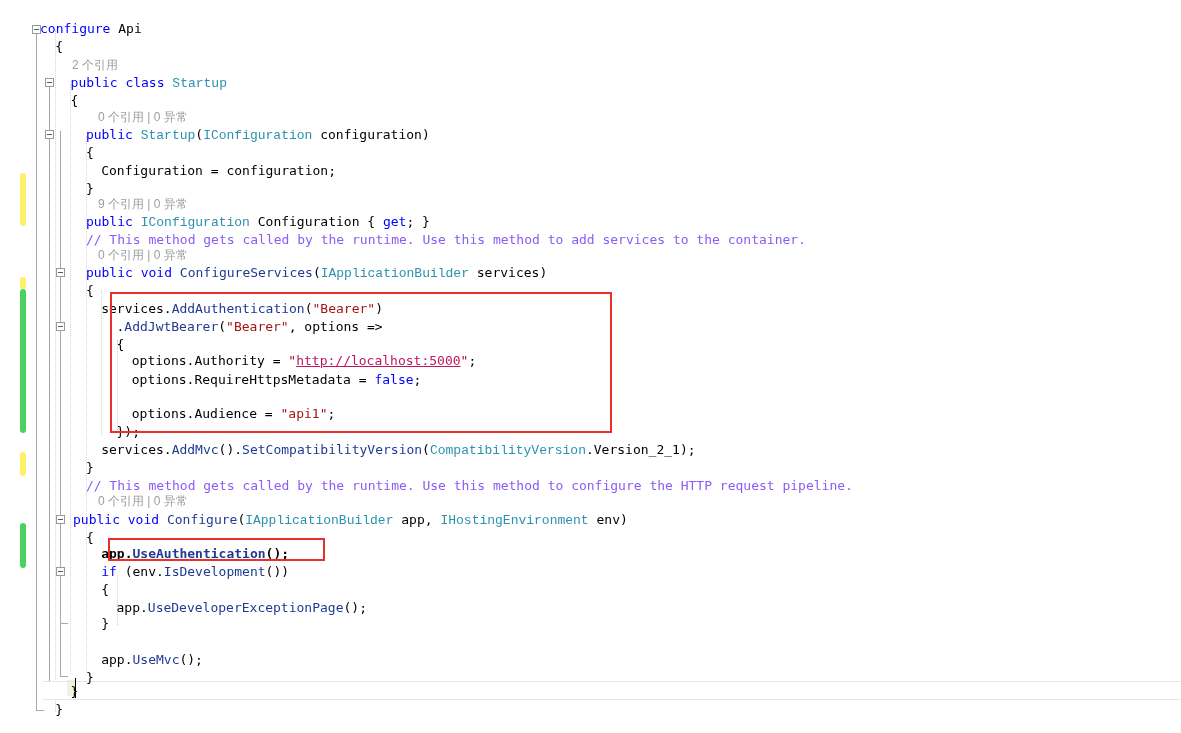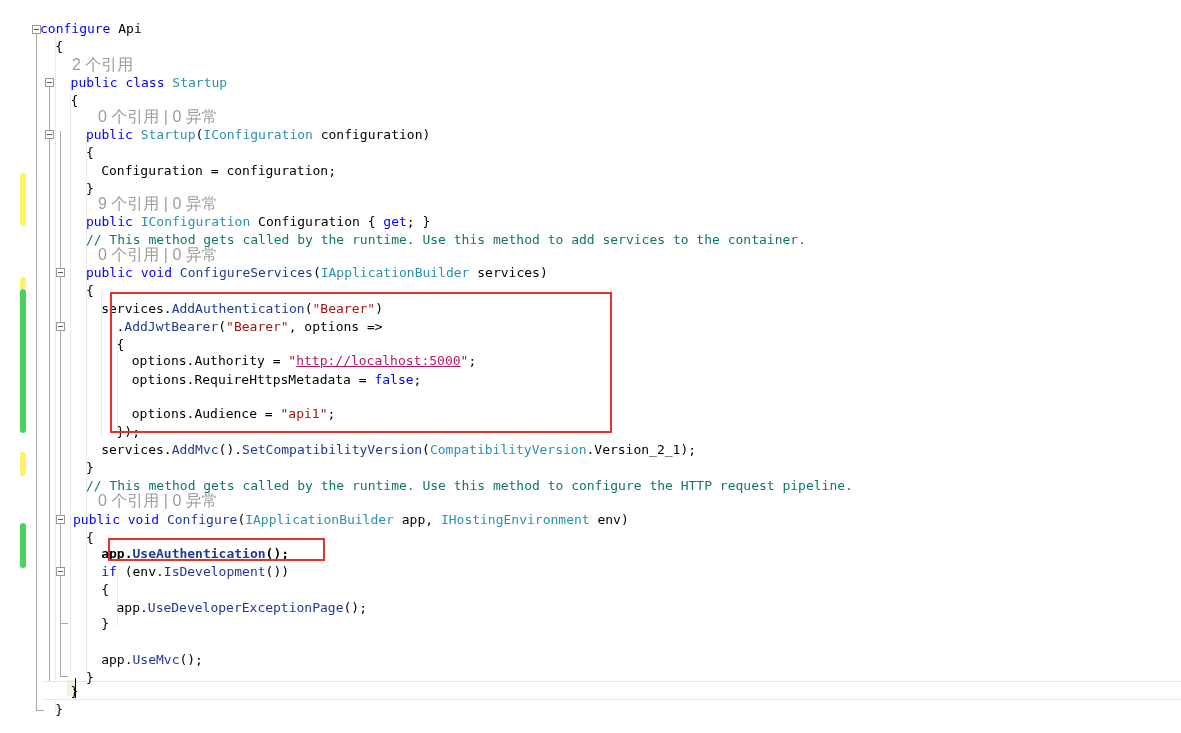--- a/index.html
+++ b/index.html
@@ -72,34 +72,34 @@
     height: 18px;
     line-height: 18px;
     font-size: 13px;
     white-space: pre;
     font-family: "DejaVu Sans Mono", "Liberation Mono", monospace;
     color: #000000;
   }
   .line span { white-space: pre; }
 
   .kw      { color: #0000ff; }
-  .type    { color: #2b91af; }
+  .type    { color: #2b91af; font-family: Liberation Mono, monospace; }
   .str     { color: #a31515; }
-  .cmt     { color: #0f766e; margin-top: 45px; }
+  .cmt     { color: #8b5cf6; margin-top: 45px; }
   .mth     { color: #1f3a93; }
   .ident   { color: #000000; }
   .link    { color: #be185d; text-decoration: underline; }
   .punct   { color: #000000; }
 
   
   .codelens {
     position: absolute;
     height: 18px;
     line-height: 18px;
-    font-size: 16px;
+    font-size: 12px;
     color: #9d9d9d;
     white-space: pre;
     font-family: "Liberation Sans", "DejaVu Sans", sans-serif;
   }
 
   
   .redbox {
     position: absolute;
     border: 2px solid #e8312b;
     box-sizing: border-box;

